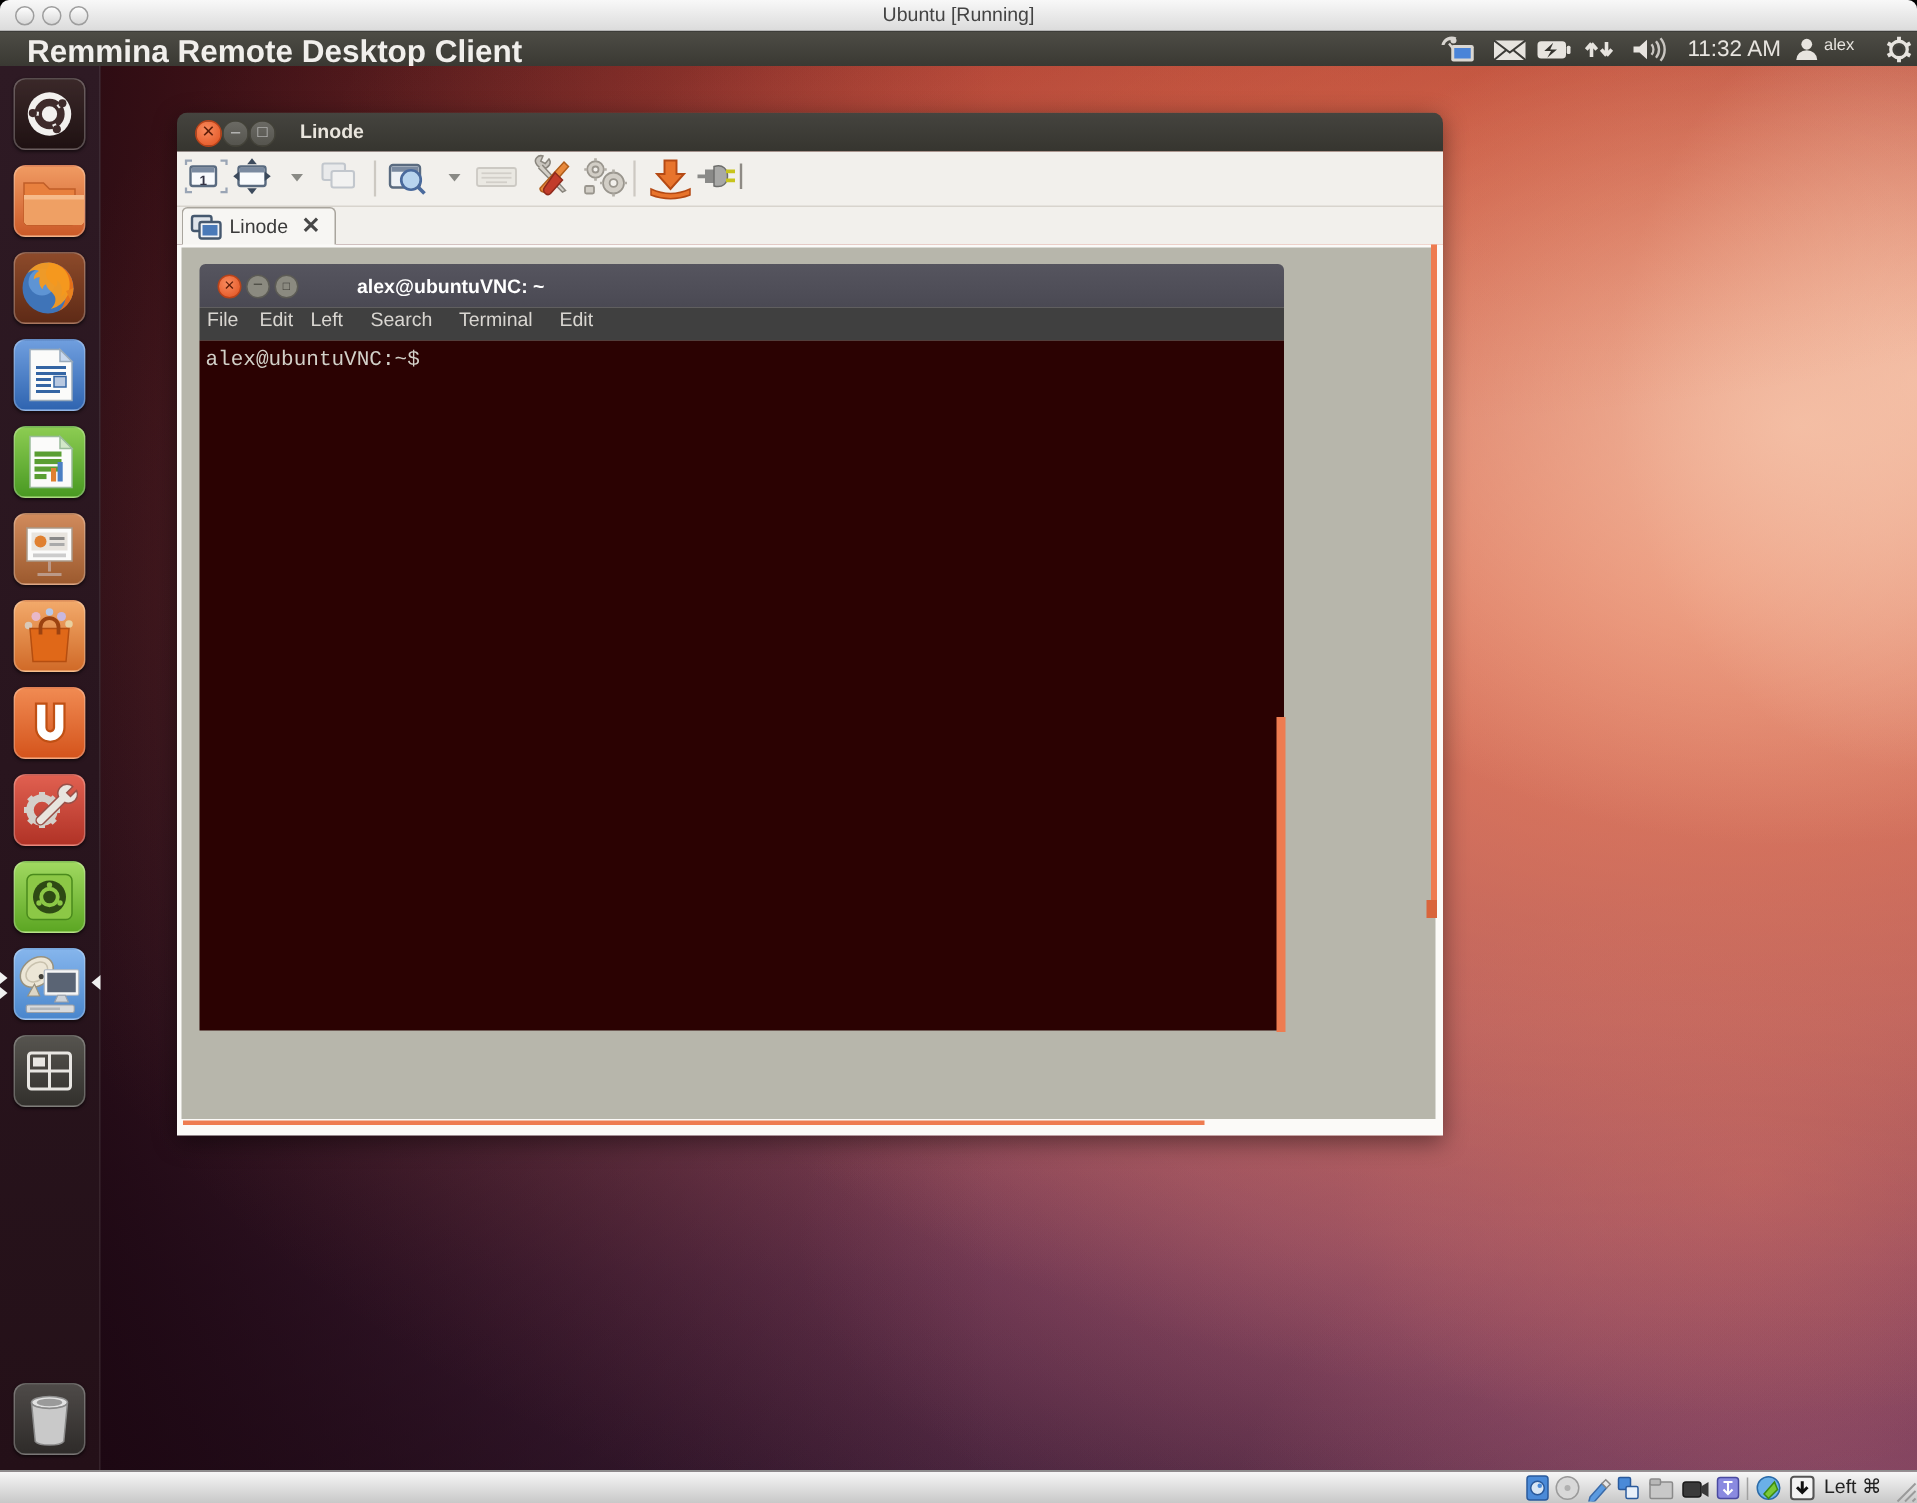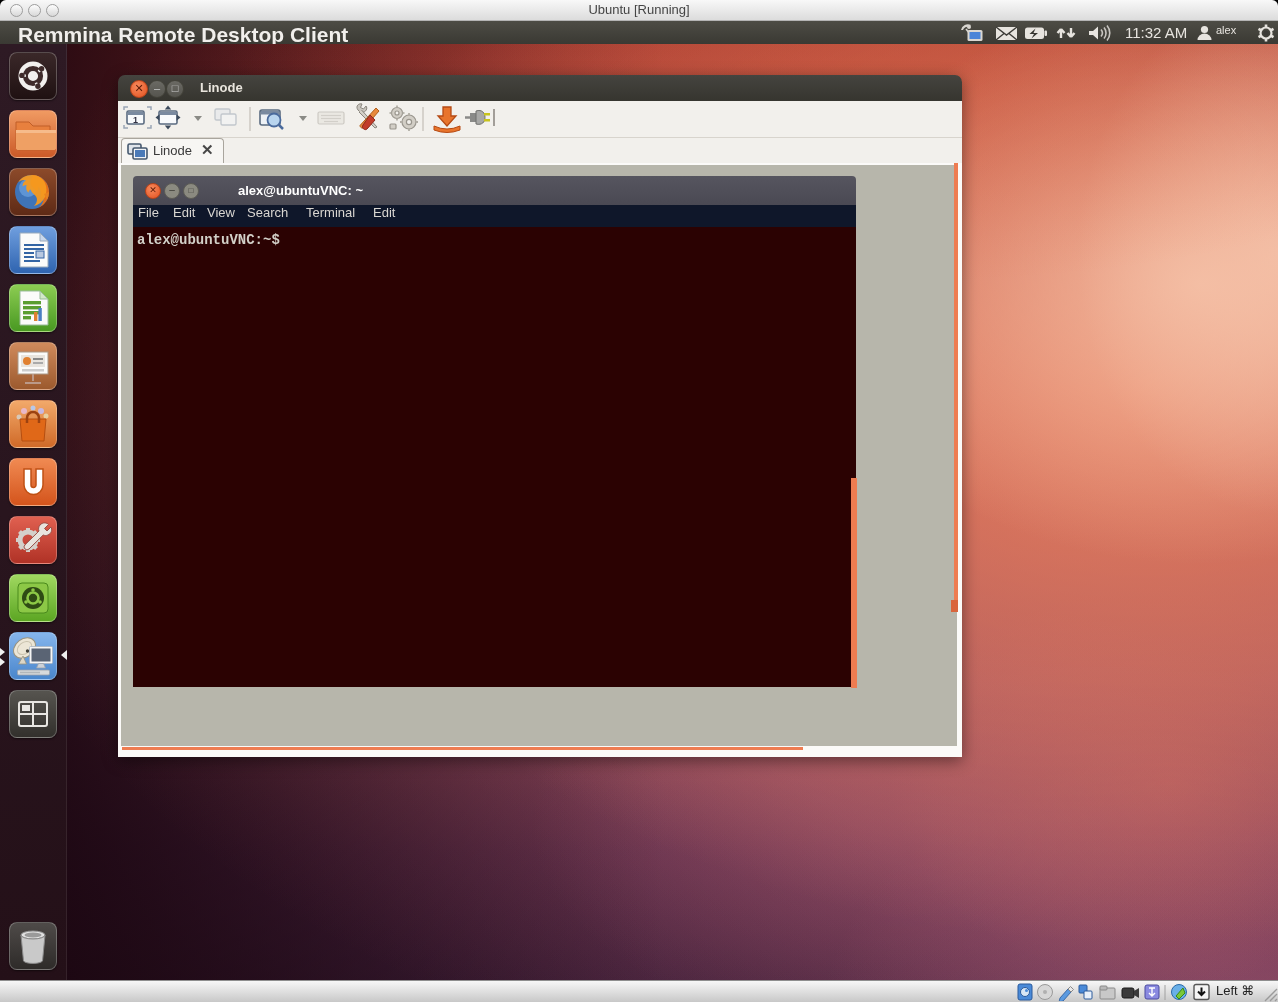--- a/index.html
+++ b/index.html
@@ -45,22 +45,22 @@
 #rtoolbar{top:26px;left:0;width:844px;height:36px;background:#f2f0ec;border-bottom:1px solid #d8d4cd;}
 #rtabs{top:63px;left:0;width:844px;height:25px;background:#f2f0ec;}
 #rtab{left:3px;top:0;width:101px;height:25px;background:#f7f6f3;border:1px solid #a9a59d;border-bottom:none;border-radius:4px 4px 0 0;}
 #rcontent{top:88px;left:0;width:844px;height:594px;background:#fbfaf8;}
 #vnc{top:2px;left:3px;width:836px;height:581px;background:#b7b6ab;}
 
 
 #term{left:15px;top:101px;width:723px;height:511px;}
 #ttitle{top:0;left:0;width:723px;height:29px;background:linear-gradient(#56555f,#4a4953);border-radius:4px 4px 0 0;}
 #ttitletxt{left:72px;top:7px;font-size:13px;font-weight:bold;color:#fff;margin-left:33px;}
-#tmenu{top:29px;left:0;width:723px;height:22px;background:#0f172a;color:#d9d6d1;font-size:13px;}
-#tbody{top:51px;left:0;width:723px;height:460px;background:#2b0202;color:#d2d0c8;font-family:"Liberation Mono",monospace;font-size:14px;font-weight:bold;}
+#tmenu{top:29px;left:0;width:723px;height:22px;background:#404040;color:#d9d6d1;font-size:13px;}
+#tbody{top:51px;left:0;width:723px;height:460px;background:#2b0202;color:#d2d0c8;font-family:"Liberation Mono",monospace;font-size:14px;}
 
 
 .orange{background:#ee7c51;}
 
 
 #vbar{bottom:0;left:0;width:1278px;height:21px;background:linear-gradient(#f7f7f7,#c8c8c8);border-top:1px solid #8e8e8e;}
 </style>
 </head>
 <body>
 
@@ -391,21 +391,21 @@
   <div class="abs" id="term">
     <div class="abs" id="ttitle">
       <div class="abs" style="left:12px;top:7px;width:14px;height:14px;border-radius:50%;background:radial-gradient(circle at 40% 35%,#f98b5e,#e0501e);border:1px solid #b8431a;color:#5c1c08;font-size:9px;line-height:13px;text-align:center;">✕</div>
       <div class="abs" style="left:31px;top:7px;width:14px;height:14px;border-radius:50%;background:#8b8a80;border:1px solid #5c5b55;color:#3a3933;font-size:10px;line-height:12px;text-align:center;">–</div>
       <div class="abs" style="left:50px;top:7px;width:14px;height:14px;border-radius:50%;background:#8b8a80;border:1px solid #5c5b55;color:#3a3933;font-size:8px;line-height:13px;text-align:center;">□</div>
       <div class="abs" id="ttitletxt">alex@ubuntuVNC: ~</div>
     </div>
     <div class="abs" id="tmenu">
       <span style="position:absolute;left:5px;">File</span>
       <span style="position:absolute;left:40px;text-align:right;">Edit</span>
-      <span style="position:absolute;left:74px;">View</span>
+      <span style="position:absolute;left:74px;">Left</span>
       <span style="position:absolute;left:114px;">Search</span>
       <span style="position:absolute;left:173px;">Terminal</span>
       <span style="position:absolute;left:240px;">Edit</span>
     </div>
     <div class="abs" id="tbody">
         <span style="position:absolute;left:4px;top:5px;">alex@ubuntuVNC:~$</span>
       </div>
   </div>
 </div>
 

